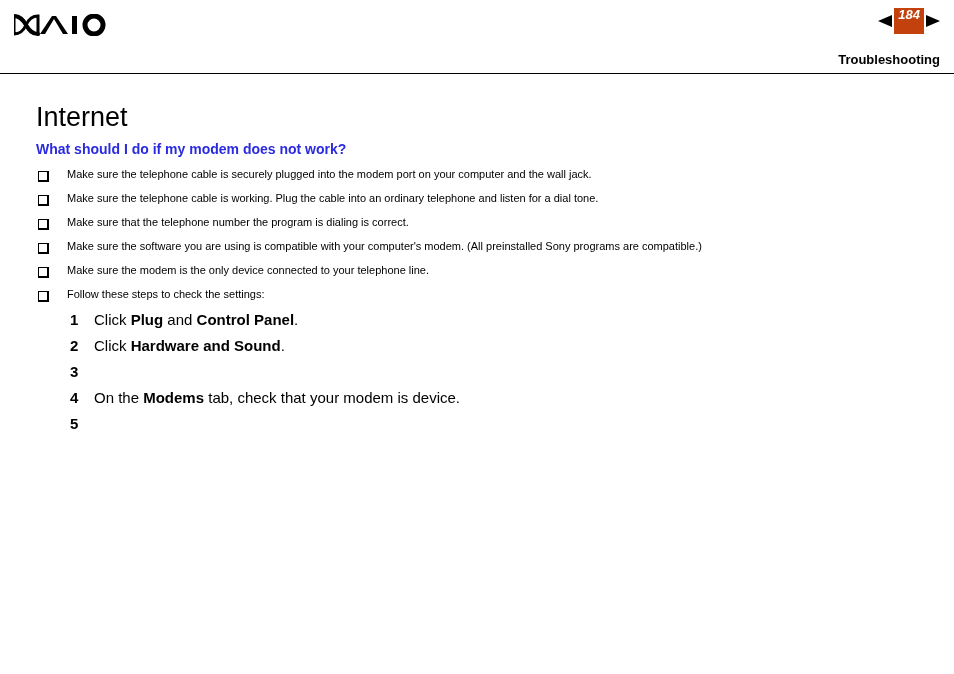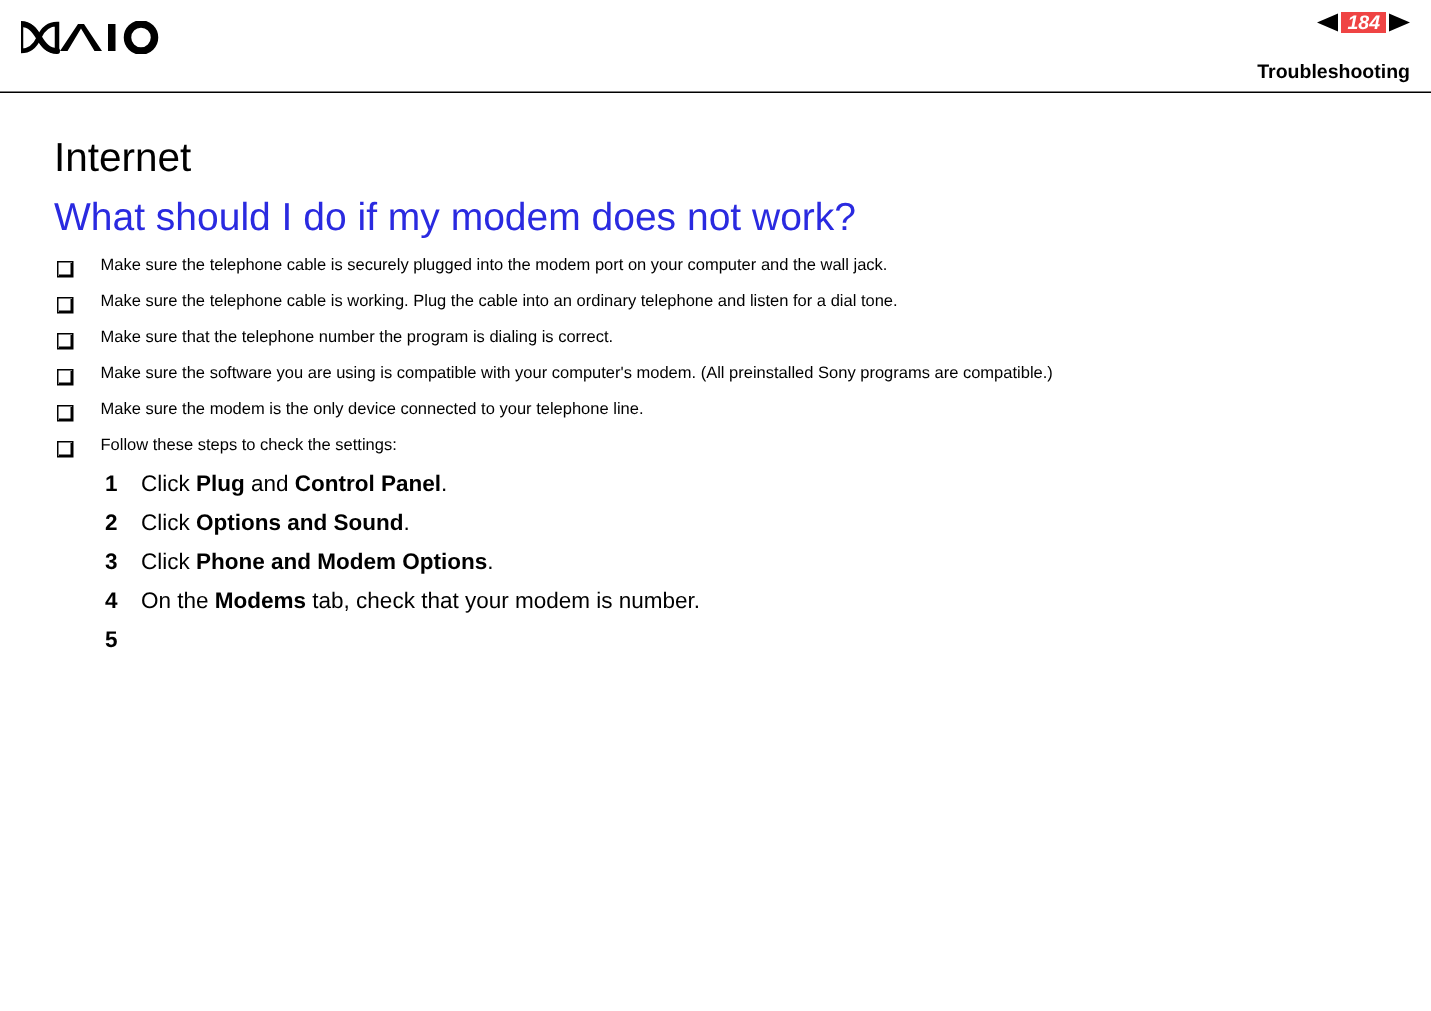--- a/index.html
+++ b/index.html
@@ -40,46 +40,46 @@
     border-top: 6px solid transparent;
     border-bottom: 6px solid transparent;
     border-right: 14px solid #000;
   }
   .arrow-right {
     border-top: 6px solid transparent;
     border-bottom: 6px solid transparent;
     border-left: 14px solid #000;
   }
   .page-num-box {
-    background: #ef4444;
+    background: #c2410c;
     color: #fff;
     font-style: italic;
     font-weight: bold;
     font-size: 13px;
     padding: 0 4px;
-    height: 14px;
+    height: 26px;
     line-height: 14px;
   }
   .section-label {
     font-weight: bold;
     font-size: 13px;
     margin-top: 18px;
   }
   .content {
     padding: 28px 36px 0 36px;
   }
   h1.internet {
     font-size: 27px;
     font-weight: normal;
     margin: 0 0 8px 0;
     color: #000;
   }
   h2.question {
-    font-size: 26px;
-    font-weight: normal;
+    font-size: 14px;
+    font-weight: bold;
     color: #2a2ae0;
     margin: 0 0 10px 0;
   }
   ul.bullets {
     list-style: none;
     padding: 0;
     margin: 0;
   }
   ul.bullets > li {
     display: flex;
@@ -173,27 +173,26 @@
       </li>
   </ul>
 
   <ol class="steps">
     <li>
       <span class="step-num">1</span>
       <span><span>Click </span><span class="b">Plug</span><span> and </span><span class="b">Control Panel</span><span>.</span></span>
     </li>
     <li>
       <span class="step-num">2</span>
-      <span><span>Click </span><span class="b">Options and Sound</span><span></span><span class="b"></span><span>.</span></span>
+      <span><span>Click </span><span class="b">Hardware and Sound</span><span></span><span class="b"></span><span>.</span></span>
     </li>
     <li>
       <span class="step-num">3</span>
-      <span><span>Click </span><span class="b">Phone and Modem Options</span><span></span><span class="b"></span><span>.</span></span>
     </li>
     <li>
       <span class="step-num">4</span>
-      <span><span>On the </span><span class="b">Modems</span><span> tab, check that your modem is number.</span><span class="b"></span><span></span></span>
+      <span><span>On the </span><span class="b">Modems</span><span> tab, check that your modem is device.</span><span class="b"></span><span></span></span>
     </li>
     <li>
       <span class="step-num">5</span>
     </li>
   </ol>
 </div>
 
 </body></html>

